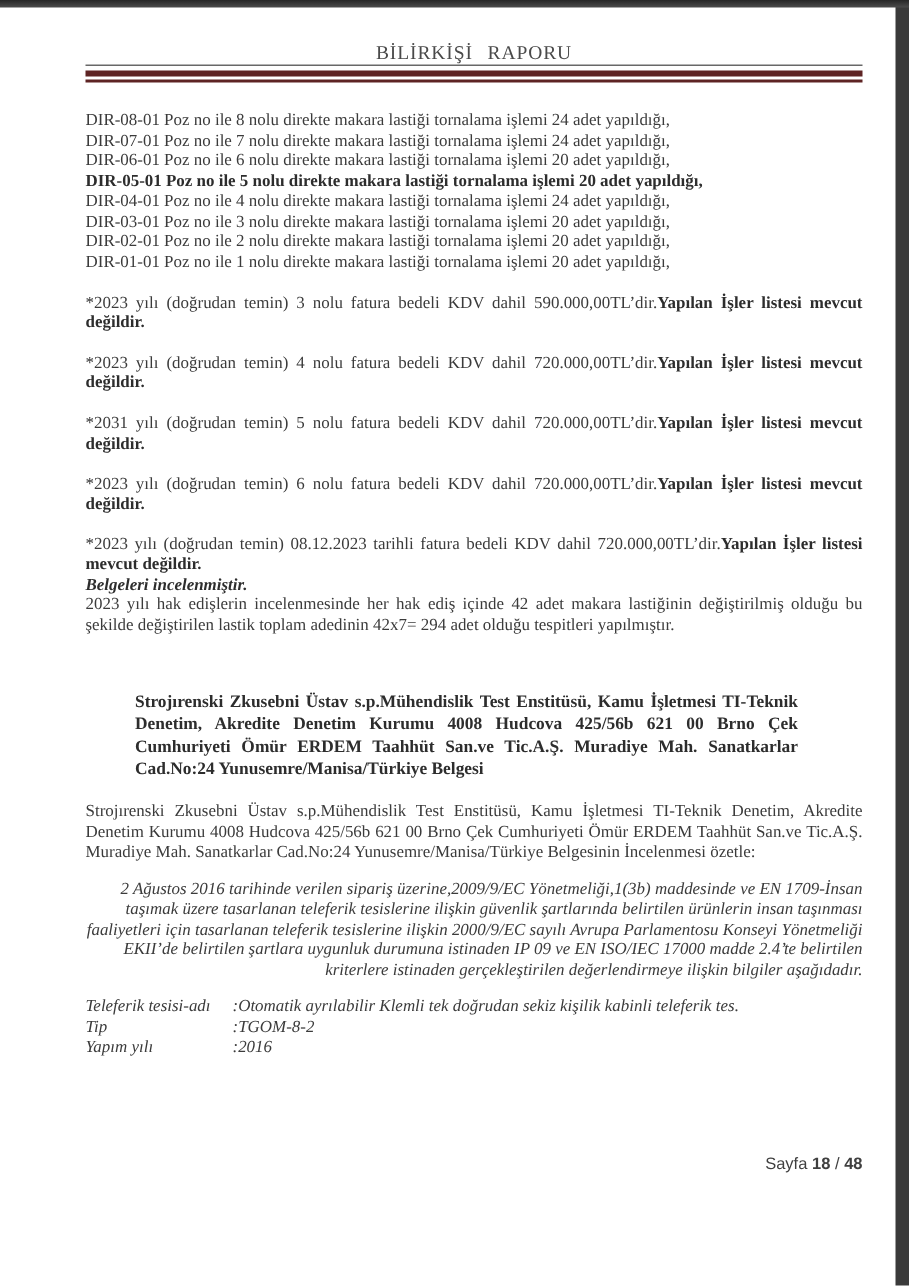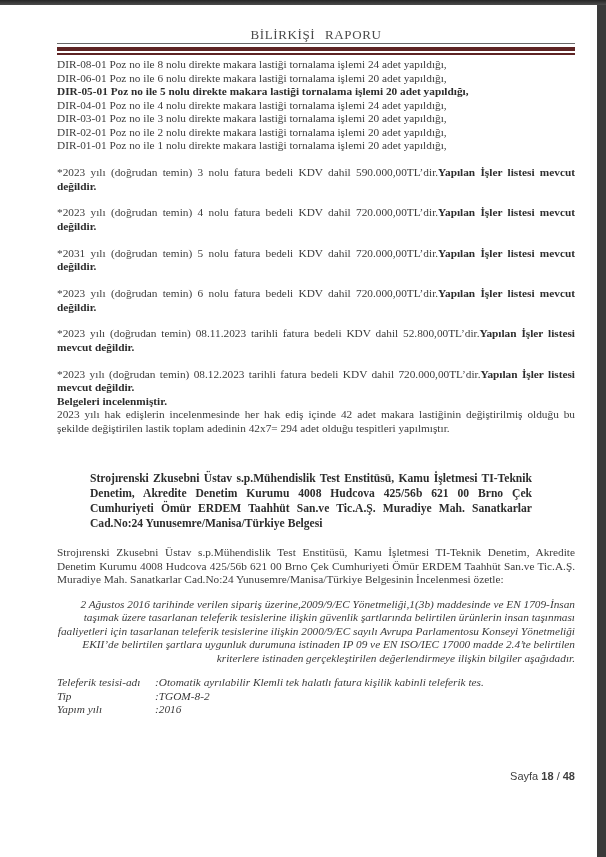--- a/index.html
+++ b/index.html
@@ -26,27 +26,27 @@
   }
   .report-title{
     margin-top:23px;text-align:center;
     font-size:13px;letter-spacing:0.6px;word-spacing:6px;color:#4a4a4a;
   }
   .rule-gray{border:none;border-top:1px solid #686868;margin:2px 0 0 0;}
   .rule-maroon{
     margin-top:3px;height:2px;
     border-top:4px solid #5e2424;border-bottom:2px solid #5e2424;
   }
-  .dir-list{margin-top:3px;}
+  .dir-list{margin-top:19px;}
   .dir-line{white-space:nowrap;}
   .dir-line.bold{font-weight:bold;color:#2d2d2d;}
   p.para{margin:13.45px 0 0 0;text-align:justify;}
   .b{font-weight:bold;color:#2d2d2d;}
   .tight{margin:0;text-align:justify;}
-  .findings-heading{font-weight:bold;color:#2d2d2d;margin:0;}
+  .findings-heading{font-weight:bold;color:#2d2d2d;margin:0;font-style:italic;}
   .cert-heading{
     font-weight:bold;color:#2d2d2d;
     margin:36px 43px 0 33px;text-align:justify;
     font-size:11.6px;line-height:15px;
   }
   .cert-intro{margin-top:15px;text-align:justify;}
   .cert-summary{margin-top:0;font-style:italic;text-align:right;}
   .specs{font-style:italic;}
   .spec-label{display:inline-block;width:98px;}
   .page-footer{
@@ -64,44 +64,44 @@
 
 <div class="page">
   <div class="content">
 
     <div class="report-title">BİLİRKİŞİ  RAPORU</div>
     <hr class="rule-gray">
     <div class="rule-maroon"></div>
 
     <div class="dir-list">
       <div class="dir-line">DIR-08-01 Poz no ile 8 nolu direkte makara lastiği tornalama işlemi 24 adet yapıldığı,</div>
+      <div class="dir-line">DIR-07-01 Poz no ile 7 nolu direkte makara lastiği tornalama işlemi 24 adet yapıldığı,</div>
       <div class="dir-line">DIR-06-01 Poz no ile 6 nolu direkte makara lastiği tornalama işlemi 20 adet yapıldığı,</div>
       <div class="dir-line bold">DIR-05-01 Poz no ile 5 nolu direkte makara lastiği tornalama işlemi 20 adet yapıldığı,</div>
       <div class="dir-line">DIR-04-01 Poz no ile 4 nolu direkte makara lastiği tornalama işlemi 24 adet yapıldığı,</div>
       <div class="dir-line">DIR-03-01 Poz no ile 3 nolu direkte makara lastiği tornalama işlemi 20 adet yapıldığı,</div>
       <div class="dir-line">DIR-02-01 Poz no ile 2 nolu direkte makara lastiği tornalama işlemi 20 adet yapıldığı,</div>
       <div class="dir-line">DIR-01-01 Poz no ile 1 nolu direkte makara lastiği tornalama işlemi 20 adet yapıldığı,</div>
     </div>
 
     <p class="para"><span>*2023 yılı (doğrudan temin) 3 nolu fatura bedeli KDV dahil 590.000,00TL’dir.</span><span class="b">Yapılan İşler listesi mevcut değildir.</span></p>
     <p class="para"><span>*2023 yılı (doğrudan temin) 4 nolu fatura bedeli KDV dahil 720.000,00TL’dir.</span><span class="b">Yapılan İşler listesi mevcut değildir.</span></p>
     <p class="para"><span>*2031 yılı (doğrudan temin) 5 nolu fatura bedeli KDV dahil 720.000,00TL’dir.</span><span class="b">Yapılan İşler listesi mevcut değildir.</span></p>
     <p class="para"><span>*2023 yılı (doğrudan temin) 6 nolu fatura bedeli KDV dahil 720.000,00TL’dir.</span><span class="b">Yapılan İşler listesi mevcut değildir.</span></p>
-    <p class="para"><span>*2023 yılı (doğrudan temin) 08.11.2023 tarihli fatura bedeli KDV dahil 52.800,00TL’dir.</span><span class="b">Yapılan İşler listesi mevcut değildir.</span></p>
     <p class="para"><span>*2023 yılı (doğrudan temin) 08.12.2023 tarihli fatura bedeli KDV dahil 720.000,00TL’dir.</span><span class="b">Yapılan İşler listesi mevcut değildir.</span></p>
 
     <p class="findings-heading">Belgeleri incelenmiştir.</p>
     <p class="tight">2023 yılı hak edişlerin incelenmesinde her hak ediş içinde 42 adet makara lastiğinin değiştirilmiş olduğu bu şekilde değiştirilen lastik toplam adedinin 42x7= 294 adet olduğu tespitleri yapılmıştır.</p>
 
     <p class="cert-heading">Strojırenski Zkusebni Üstav s.p.Mühendislik Test Enstitüsü, Kamu İşletmesi TI-Teknik Denetim, Akredite Denetim Kurumu 4008 Hudcova 425/56b 621 00 Brno Çek Cumhuriyeti Ömür ERDEM Taahhüt San.ve Tic.A.Ş. Muradiye Mah. Sanatkarlar Cad.No:24 Yunusemre/Manisa/Türkiye Belgesi</p>
     <p class="cert-intro">Strojırenski Zkusebni Üstav s.p.Mühendislik Test Enstitüsü, Kamu İşletmesi TI-Teknik Denetim, Akredite Denetim Kurumu 4008 Hudcova 425/56b 621 00 Brno Çek Cumhuriyeti Ömür ERDEM Taahhüt San.ve Tic.A.Ş. Muradiye Mah. Sanatkarlar Cad.No:24 Yunusemre/Manisa/Türkiye Belgesinin İncelenmesi özetle:</p>
     <p class="cert-summary">2 Ağustos 2016 tarihinde verilen sipariş üzerine,2009/9/EC Yönetmeliği,1(3b) maddesinde ve EN 1709-İnsan taşımak üzere tasarlanan teleferik tesislerine ilişkin güvenlik şartlarında belirtilen ürünlerin insan taşınması faaliyetleri için tasarlanan teleferik tesislerine ilişkin 2000/9/EC sayılı Avrupa Parlamentosu Konseyi Yönetmeliği EKII’de belirtilen şartlara uygunluk durumuna istinaden IP 09 ve EN ISO/IEC 17000 madde 2.4’te belirtilen kriterlere istinaden gerçekleştirilen değerlendirmeye ilişkin bilgiler aşağıdadır.</p>
 
     <div class="specs">
-      <div><span class="spec-label">Teleferik tesisi-adı</span><span>:Otomatik ayrılabilir Klemli tek halatlı fatura kişilik kabinli teleferik tes.</span></div>
+      <div><span class="spec-label">Teleferik tesisi-adı</span><span>:Otomatik ayrılabilir Klemli tek doğrudan sekiz kişilik kabinli teleferik tes.</span></div>
       <div><span class="spec-label">Tip</span><span>:TGOM-8-2</span></div>
       <div><span class="spec-label">Yapım yılı</span><span>:2016</span></div>
     </div>
 
   </div>
 
   <div class="page-footer"><span>Sayfa</span>&nbsp;<span class="num">18</span>&nbsp;<span>/</span>&nbsp;<span class="num">48</span></div>
 </div>
 
 </body></html>

